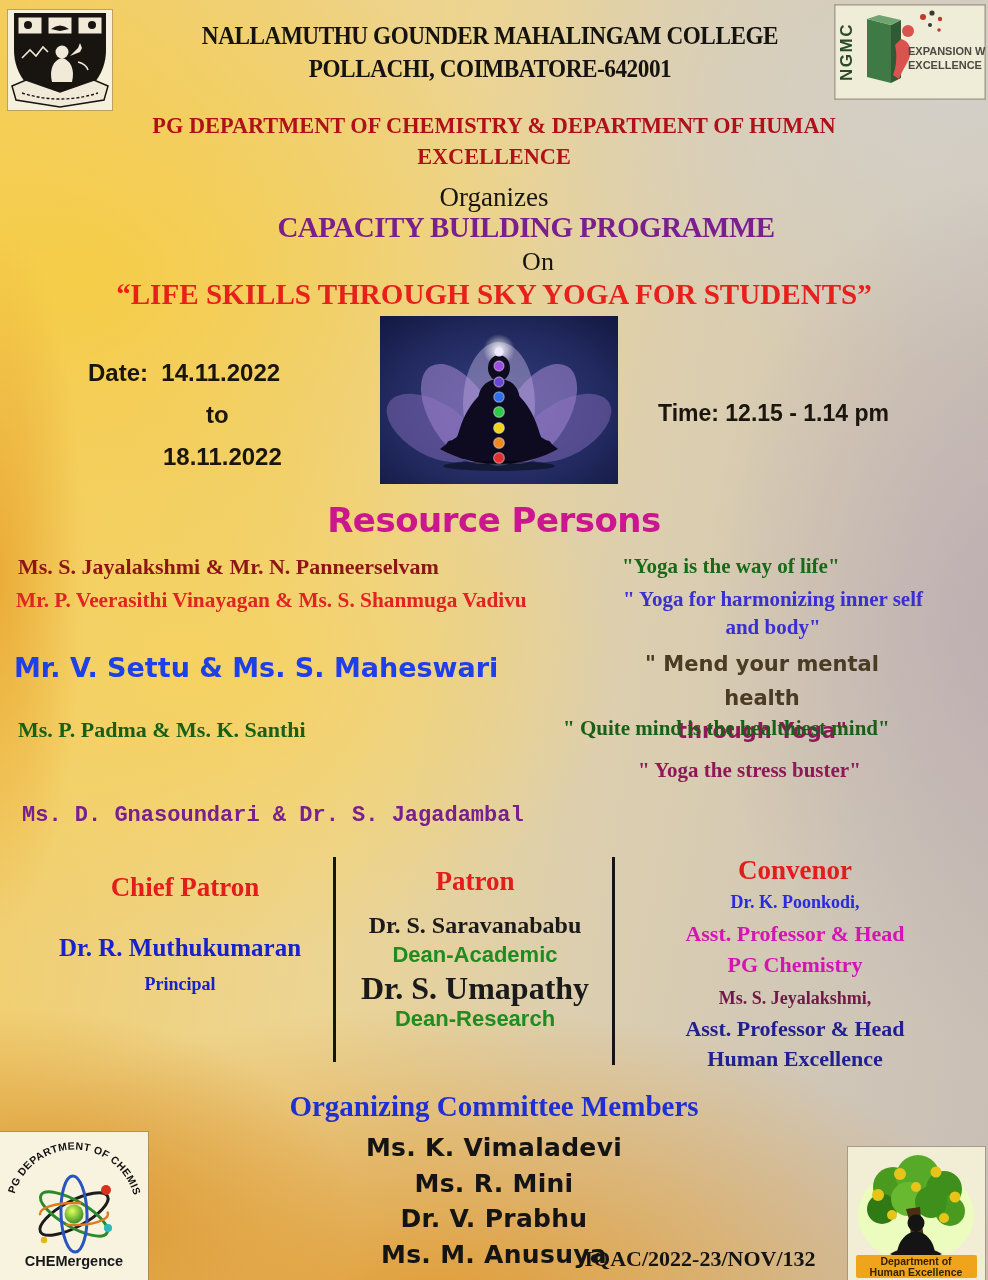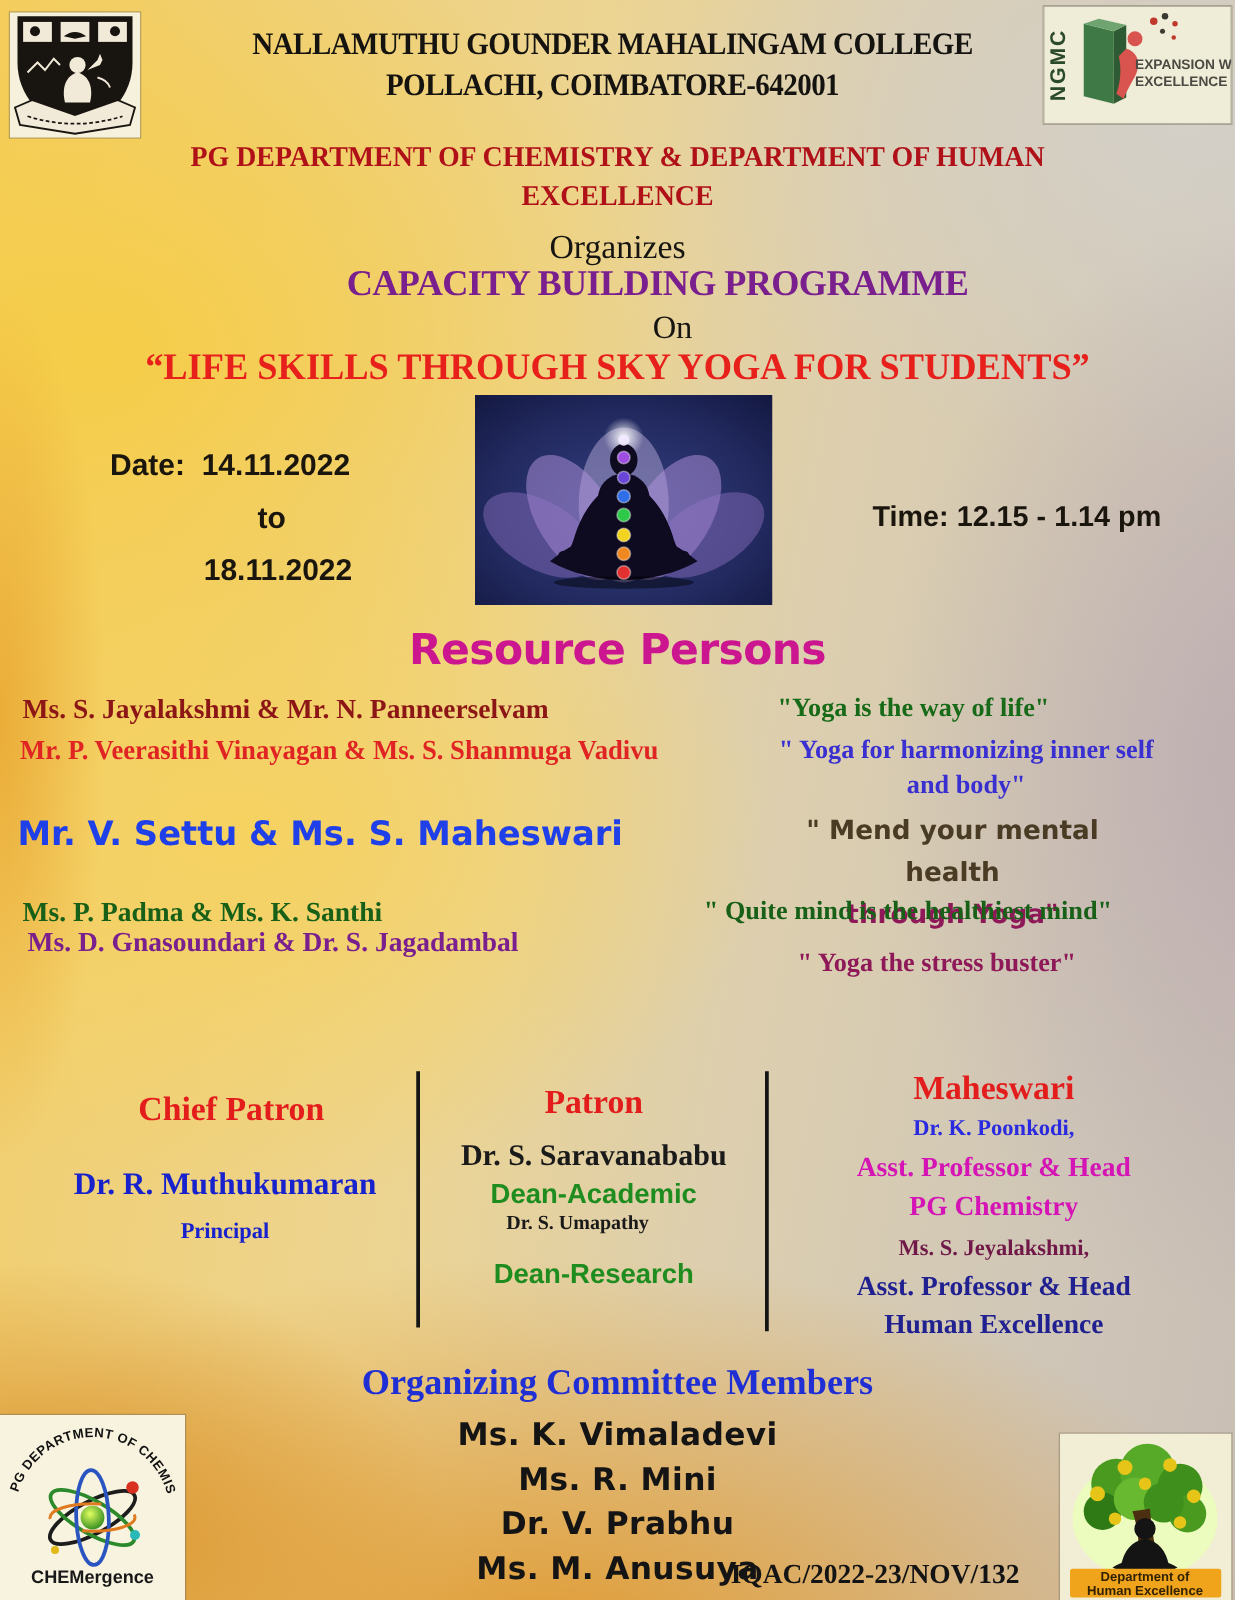--- a/index.html
+++ b/index.html
@@ -27,35 +27,35 @@
   .college-name{left:150px;top:20px;width:680px;font-size:25px;line-height:1.3;color:#151310;
     transform:scaleX(.93);transform-origin:center;letter-spacing:-.5px;}
   .org-dept{left:104px;top:111px;width:780px;font-size:23px;line-height:1.34;color:#b01018;transform:scaleX(.97);transform-origin:center;}
   .organizes{left:0;top:182px;width:988px;font-size:27px;color:#171512;}
   .programme{left:0;top:211px;width:988px;font-size:29px;color:#7a1f8e;letter-spacing:-.5px;padding-left:32px;}
   .on-word{left:0;top:247px;width:988px;font-size:26px;color:#171512;padding-left:44px;}
   .main-title{left:0;top:277px;width:988px;font-size:30px;color:#e8201c;transform:scaleX(.97);transform-origin:center;}
   .date-block{left:88px;top:352px;width:260px;font-size:24px;line-height:1.75;color:#1a150d;}
   .date-l2{margin-left:118px;}
   .date-l3{margin-left:75px;}
-  .time-line{left:658px;top:400px;font-size:23px;color:#1a150d;margin-left:40px;}
+  .time-line{left:658px;top:400px;font-size:23px;color:#1a150d;}
   .rp-head{left:0;top:500px;width:988px;font-size:34px;color:#cc1690;letter-spacing:-.5px;}
   .rp{font-size:22px;line-height:1.25;}
   .q{font-size:21px;line-height:1.35;}
   .r1n{left:18px;top:553px;color:#8c1616;}
   .r1q{left:622px;top:552px;color:#176a17;}
   .r2n{left:16px;top:586px;color:#e02424;transform:scaleX(.97);transform-origin:left;}
   .r2q{left:608px;top:585px;width:330px;text-align:center;color:#3a2fd0;}
   .r3n{left:14px;top:651px;color:#1f3fe8;font-size:27px;}
   .r3q{left:606px;top:648px;width:312px;text-align:center;font-size:21px;line-height:1.6;}
   .r3q .l1{color:#4a3b24;}
   .r3q .l2{color:#8e1858;}
   .r4n{left:18px;top:716px;color:#186018;}
   .r4q{left:563px;top:714px;color:#186018;}
-  .r5n{left:22px;top:740px;color:#7a1f8e;}
+  .r5n{left:22px;top:802px;color:#7a1f8e;font-family:Liberation Mono, monospace;}
   .r5q{left:638px;top:756px;color:#8e1858;}
   .divider{position:absolute;width:3px;background:#141414;}
   .com-h{font-size:27px;color:#e31c1c;}
   .com-t{font-size:18px;}
   .blue{color:#1822cc;}
   .black{color:#1a1a1a;}
   .green{color:#1f8c1f;}
   .vio{color:#2a2ae0;}
   .mag{color:#d414b4;}
   .maroon{color:#701848;}
@@ -193,24 +193,24 @@
   <div class="divider" style="left:333px;top:857px;height:205px;"></div>
   <div class="divider" style="left:612px;top:857px;height:208px;"></div>
 
   <h3 class="abs b ctr com-h" style="left:40px;top:872px;width:290px;">Chief Patron</h3>
   <p class="abs b ctr com-t blue" style="left:20px;top:934px;width:320px;font-size:25px;">Dr. R. Muthukumaran</p>
   <p class="abs b ctr com-t blue" style="left:20px;top:974px;width:320px;">Principal</p>
 
   <h3 class="abs b ctr com-h" style="left:345px;top:866px;width:260px;">Patron</h3>
   <p class="abs b ctr com-t black" style="left:340px;top:912px;width:270px;font-size:24px;">Dr. S. Saravanababu</p>
   <p class="abs b ctr san green" style="left:345px;top:942px;width:260px;font-size:22px;">Dean-Academic</p>
-  <p class="abs b ctr com-t black" style="left:327px;top:970px;width:270px;font-size:16px;">Dr. S. Umapathy</p>
+  <p class="abs b ctr com-t black" style="left:340px;top:970px;width:270px;font-size:32px;">Dr. S. Umapathy</p>
   <p class="abs b ctr san green" style="left:345px;top:1006px;width:260px;font-size:22px;">Dean-Research</p>
 
-  <h3 class="abs b ctr com-h" style="left:640px;top:855px;width:310px;">Maheswari</h3>
+  <h3 class="abs b ctr com-h" style="left:640px;top:855px;width:310px;">Convenor</h3>
   <p class="abs b ctr com-t vio" style="left:640px;top:892px;width:310px;">Dr. K. Poonkodi,</p>
   <p class="abs b ctr mag" style="left:630px;top:921px;width:330px;font-size:22px;">Asst. Professor &amp; Head</p>
   <p class="abs b ctr mag" style="left:630px;top:952px;width:330px;font-size:22px;">PG Chemistry</p>
   <p class="abs b ctr com-t maroon" style="left:630px;top:988px;width:330px;">Ms. S. Jeyalakshmi,</p>
   <p class="abs b ctr navy" style="left:630px;top:1016px;width:330px;font-size:22px;">Asst. Professor &amp; Head</p>
   <p class="abs b ctr navy" style="left:630px;top:1046px;width:330px;font-size:22px;">Human Excellence</p>
 
   <h2 class="abs b ctr oc-head">Organizing Committee Members</h2>
   <div class="abs b ctr dj oc-list">
     <div>Ms. K. Vimaladevi</div>

